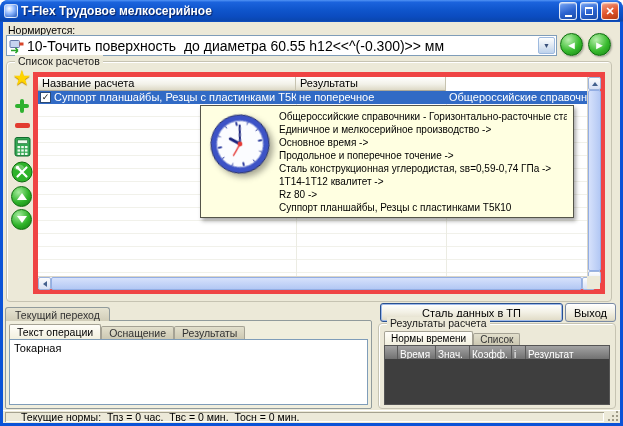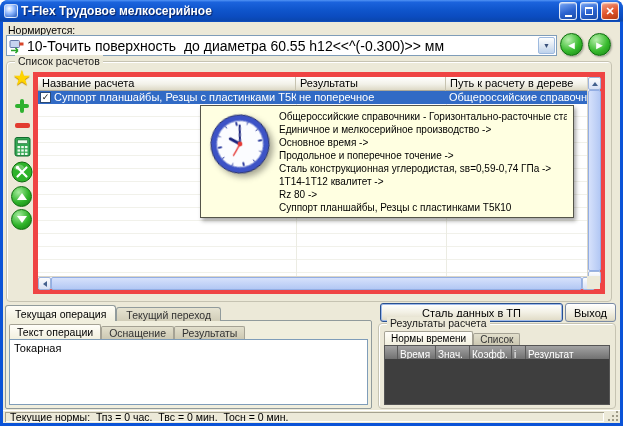--- a/index.html
+++ b/index.html
@@ -94,21 +94,21 @@
 .rtab{border:1px solid #a5a294;border-bottom:none;border-radius:2px 2px 0 0;padding:0 6px;font-size:10px;display:flex;align-items:center;white-space:nowrap}
 .rtab.active{height:14px;background:linear-gradient(#fffef9,#f2f0df)}
 .rtab.inactive{height:12px;background:linear-gradient(#e2dfcc,#ccc8b2);color:#333}
 .rtable{position:absolute;left:5px;top:21px;width:226px;height:60px;border:1px solid #555;background:#3e3e3e}
 .rt-head{position:absolute;left:0;top:0;right:0;height:13px;display:flex;background:linear-gradient(180deg,#a3a3a3,#717171);color:#fff;font-size:10px}
 .rt-c{border-right:1px solid #5a5a5a;display:flex;align-items:center;padding:8px 2px;height:100%;overflow:hidden;white-space:nowrap}
 .rc0{width:13px}.rc1{width:38px}.rc2{width:34px}.rc3{width:42px}.rc4{width:14px}.rc5{flex:1;border-right:none}
 .rt-body{position:absolute;left:0;top:13px;right:0;bottom:0;background:#3e3e3e}
 
 .statusbar{position:absolute;left:0;top:388px;width:617px;height:13px;background:#ece9d8;border-top:1px solid #fff}
-.status-cell{position:absolute;left:2px;top:1px;right:16px;bottom:1px;box-shadow:inset 1px 1px 0 #a5a18e,inset -1px -1px 0 #fff;font-size:10.5px;padding:0 5px;display:flex;align-items:center;white-space:pre;overflow:hidden}
+.status-cell{position:absolute;left:2px;top:1px;right:16px;bottom:1px;box-shadow:inset 1px 1px 0 #a5a18e,inset -1px -1px 0 #fff;font-size:10.5px;padding:0 16px;display:flex;align-items:center;white-space:pre;overflow:hidden}
 .grip{position:absolute;right:2px;bottom:2px;width:10px;height:10px}
 .grip::before{content:"";position:absolute;right:0;bottom:0;width:2px;height:2px;background:#9e9a87;box-shadow:0 -4px 0 #9e9a87,-4px 0 0 #9e9a87,0 -8px 0 #9e9a87,-4px -4px 0 #9e9a87,-8px 0 0 #9e9a87}
 </style>
 </head>
 <body>
 
 <div class="window">
   <div class="titlebar">
     <span class="app-icon"></span>
     <span class="title-text">T-Flex Трудовое мелкосерийное</span>
@@ -189,21 +189,20 @@
           <span class="tri-up"></span>
         </div>
       <div class="tool circle-btn t-down">
           <span class="tri-down"></span>
         </div>
 
       <div class="table-wrap">
         <div class="thead">
           <div class="th w-name">Название расчета</div>
           <div class="th w-res">Результаты</div>
-          <div class="th w-path">Путь к расчету в дереве</div>
         </div>
         <div class="tbody">
           <div class="vline vl1"></div>
           <div class="vline vl2"></div>
           <div class="row selected">
             <div class="td td-name">
               <span class="checkbox">
                   <span>✓</span>
                 </span>
               <span>Суппорт планшайбы, Резцы с пластинками Т5К10</span>
@@ -267,21 +266,20 @@
         <div class="tip-line">Основное время -&gt;</div>
         <div class="tip-line">Продольное и поперечное точение -&gt;</div>
         <div class="tip-line">Сталь конструкционная углеродистая, sв=0,59-0,74 ГПа -&gt;</div>
         <div class="tip-line">1Т14-1Т12 квалитет -&gt;</div>
         <div class="tip-line">Rz 80 -&gt;</div>
         <div class="tip-line">Суппорт планшайбы, Резцы с пластинками Т5К10</div>
       </div>
     </div>
 
     <div class="otab-bar">
-      <div class="tab active">Текущая операция</div>
       <div class="tab inactive">Текущий переход</div>
     </div>
 
     <div class="op-panel">
       <div class="itab-bar">
         <div class="itab active">Текст операции</div>
         <div class="itab inactive">Оснащение</div>
         <div class="itab inactive">Результаты</div>
       </div>
       <div class="op-text">Токарная</div>

